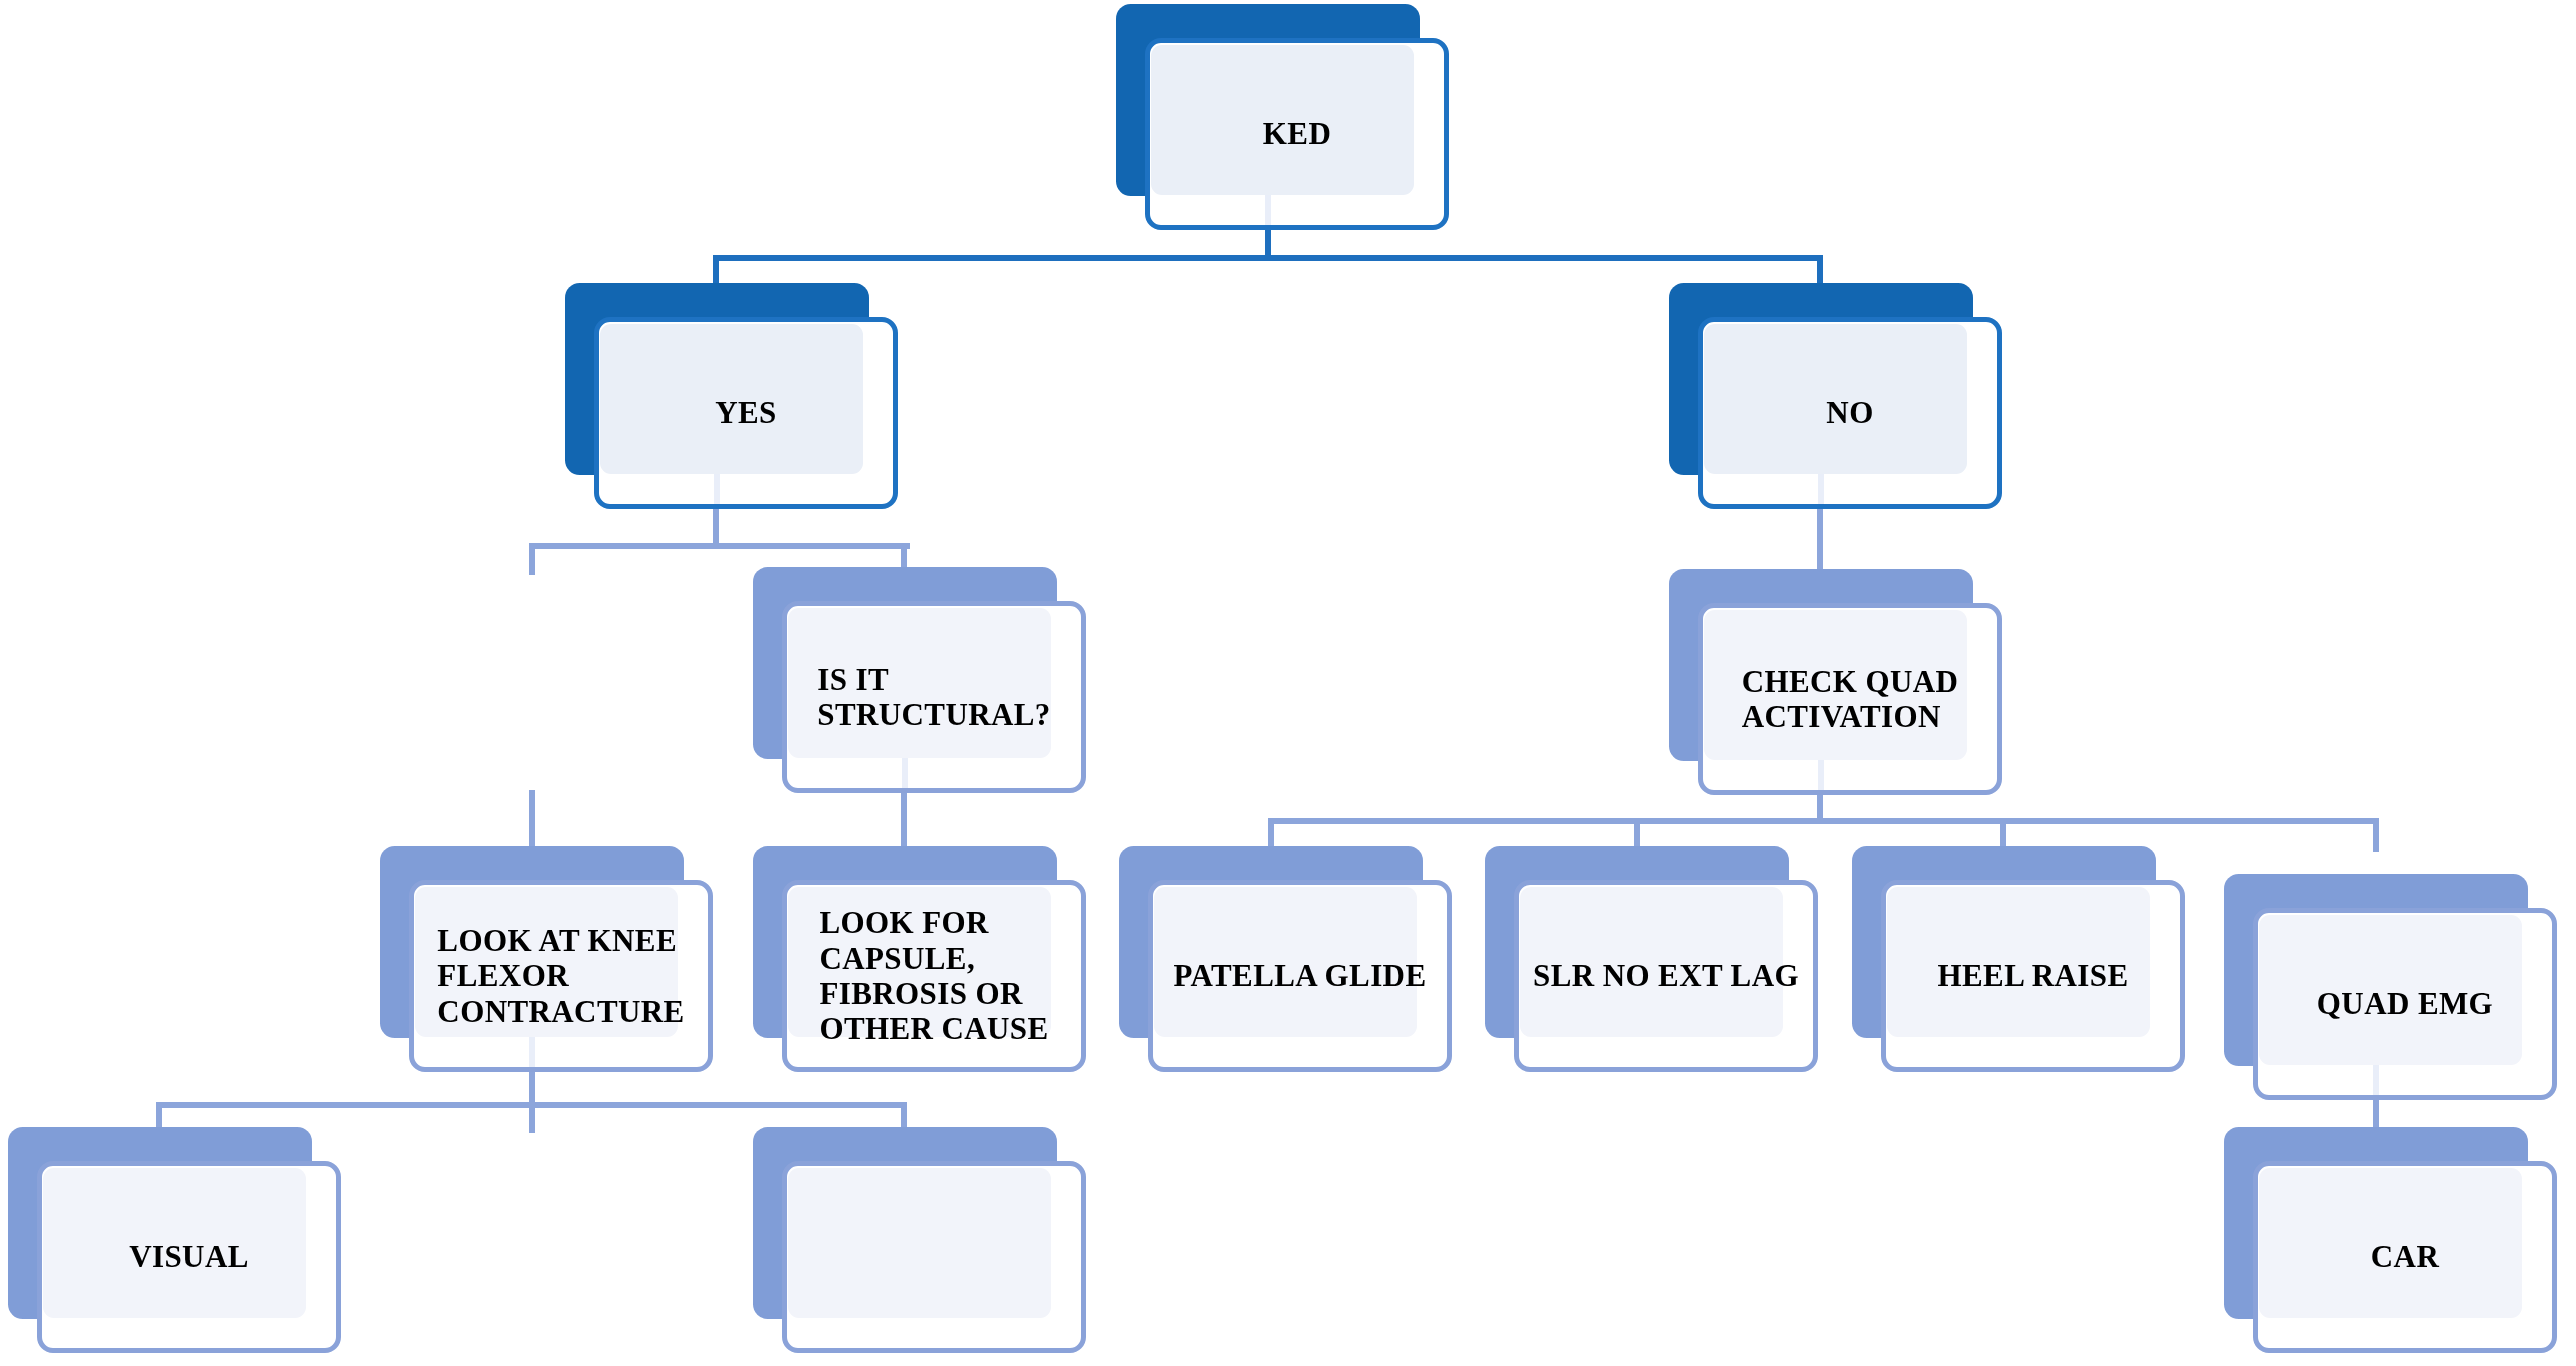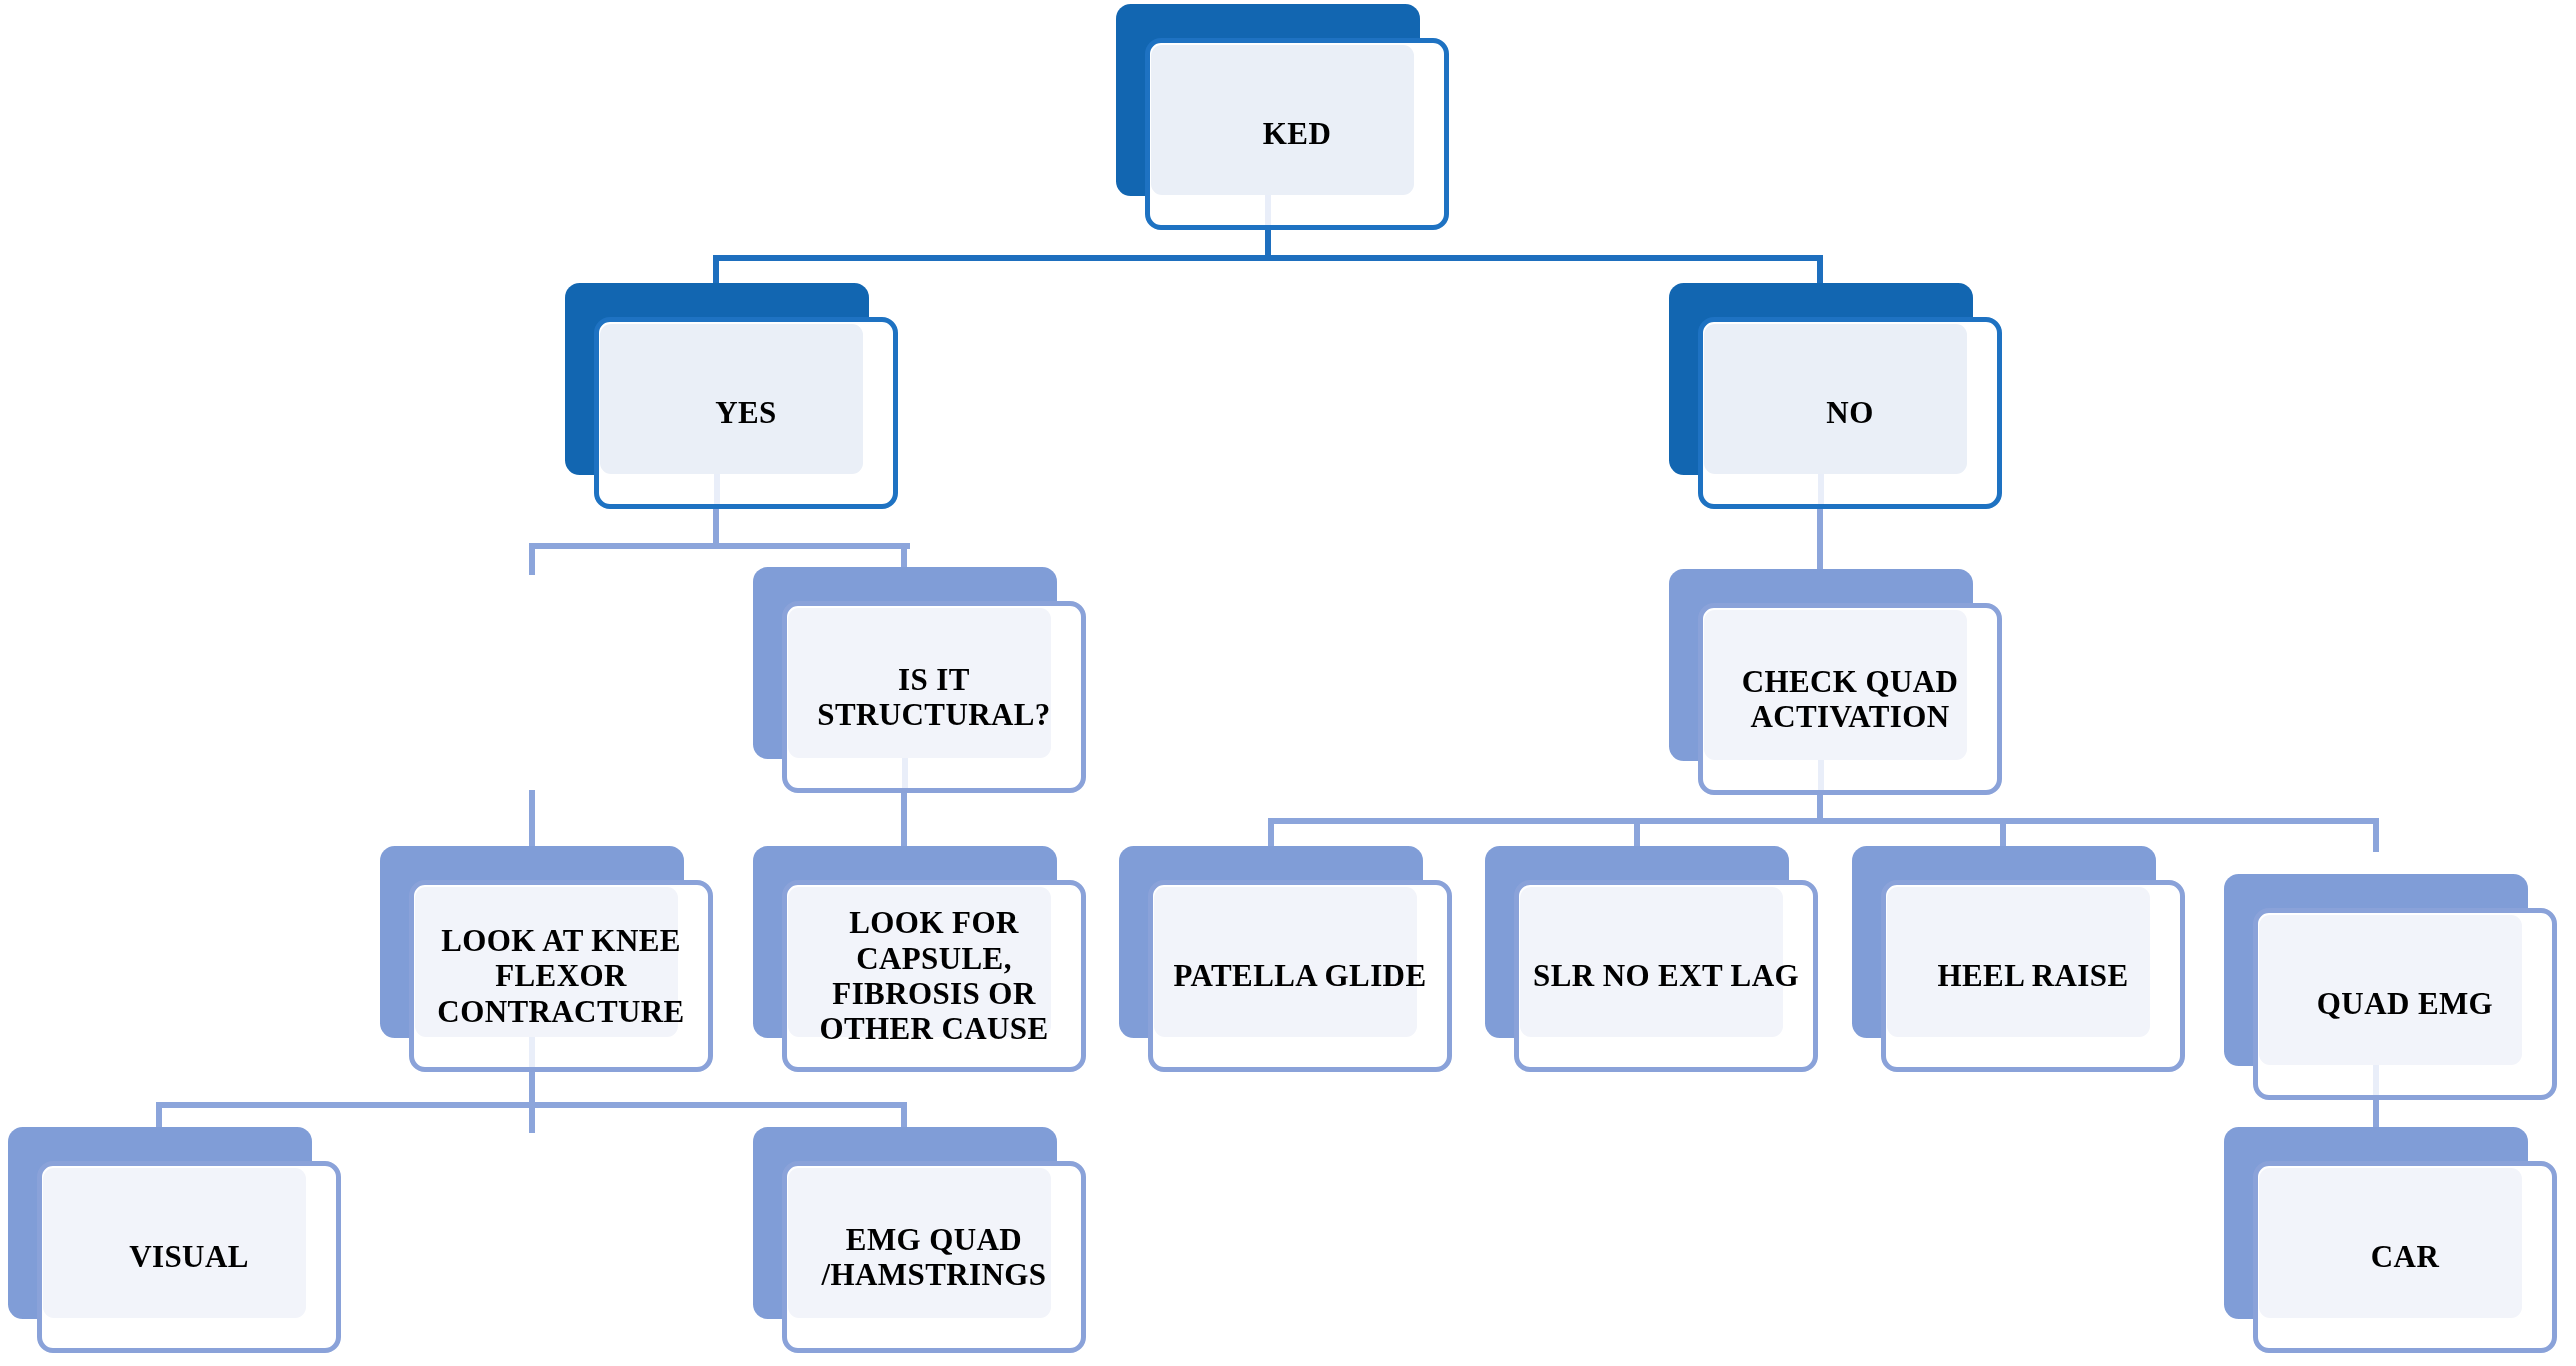--- a/index.html
+++ b/index.html
@@ -42,21 +42,21 @@
 
   
   .node{position:absolute;width:304px;height:192px;z-index:2;}
   .node .back{position:absolute;left:-29px;top:-34px;width:304px;height:192px;border-radius:14.7px;}
   .node .front{position:absolute;left:0;top:0;width:304px;height:192px;border-radius:16px;
                background:#ffffff;box-sizing:border-box;border:5.1px solid;
                display:flex;align-items:center;justify-content:center;}
   .node .tint{position:absolute;left:0.7px;top:1.5px;width:263px;height:150px;border-radius:11px;}
   .node .seam{position:absolute;left:115px;top:152px;width:5.9px;height:30px;background:#E9EEF9;display:none;}
   .node.has-seam .seam{display:block;}
-  .node .label{position:relative;z-index:3;white-space:pre;text-align:center;color:#000;
+  .node .label{position:relative;z-index:3;white-space:pre;text-align:left;color:#000;
                font-weight:700;font-size:31px;line-height:1.14;letter-spacing:0.4px;}
 
   .node.blue .back {background:#1266B1;}
   .node.blue .front{border-color:#1E72C2;}
   .node.blue .tint {background:#EAEFF7;}
 
   .node.peri .back {background:#809DD7;}
   .node.peri .front{border-color:#8AA2D9;}
   .node.peri .tint {background:#F2F4FA;}
 
@@ -222,22 +222,20 @@
       <div class="label">VISUAL</div>
     </div>
   </div>
 
 
   <div class="node peri" id="n-emg-quad-ham">
     <div class="back"></div>
     <div class="front">
       <div class="tint"></div>
 
-      <div class="label">EMG QUAD
-/HAMSTRINGS</div>
     </div>
   </div>
 
   <div class="node peri" id="n-car">
     <div class="back"></div>
     <div class="front">
       <div class="tint"></div>
 
       <div class="label">CAR</div>
     </div>

